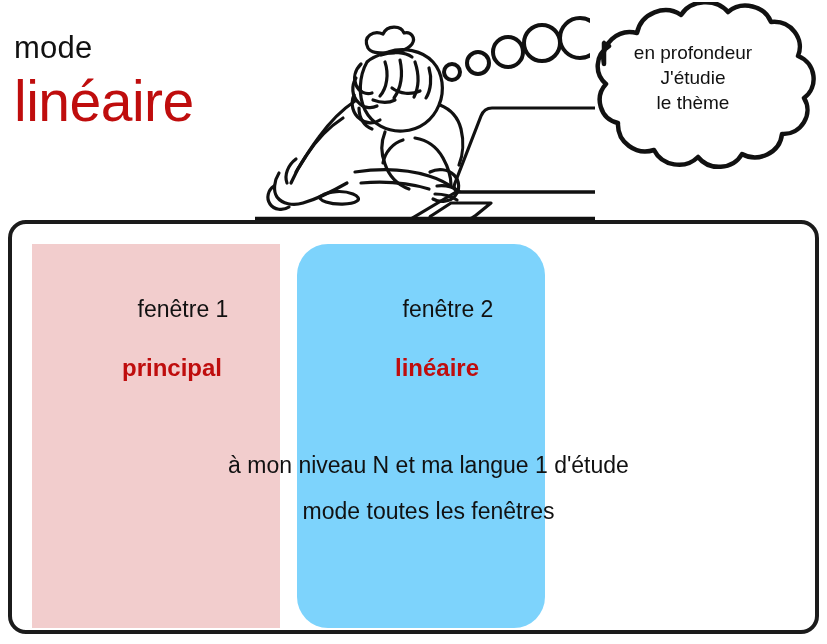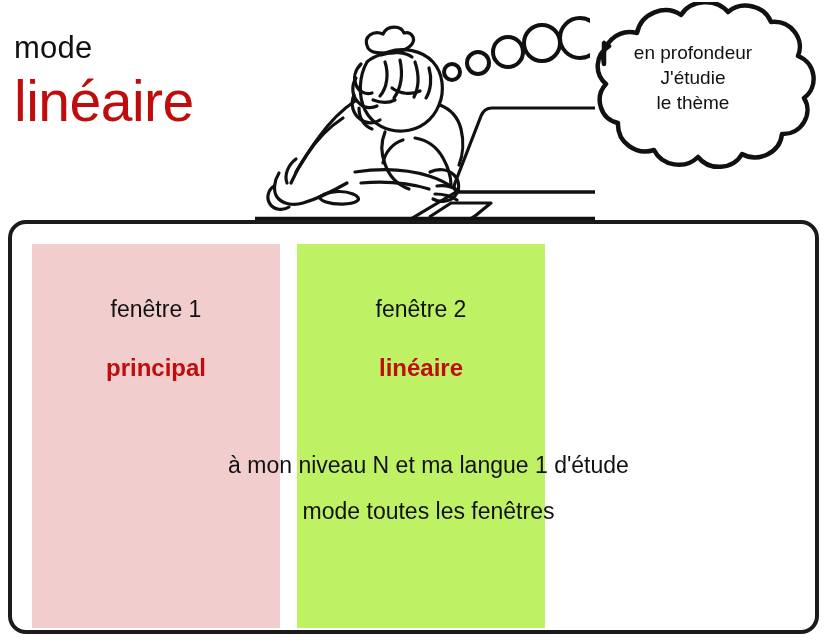--- a/index.html
+++ b/index.html
@@ -101,25 +101,26 @@
   #panel-3 { left: 549px; width: 246px; background: #cdead8; }
 
   .panel-title {
     position: absolute;
     top: 52px;
     left: 0;
     width: 100%;
     text-align: center;
     font-size: 23px;
     color: #111111;
+    padding-left: 27px;
   }
   .panel-value {
     position: absolute;
     top: 110px;
-    left: 0;
+    left: 16px;
     width: 100%;
     text-align: center;
     font-size: 24px;
     font-weight: bold;
     color: #bf0d0d;
   }
 
   
   #caption {
     position: absolute;
@@ -235,21 +236,21 @@
     <span class="bline">le thème</span>
   </div>
 
   <div id="window-box">
 
     <div class="panel" id="panel-1" style="background: rgb(242, 205, 205);">
       <div class="panel-title">fenêtre 1</div>
       <div class="panel-value">principal</div>
     </div>
 
-    <div class="panel" id="panel-2" style="background: #bef264;">
+    <div class="panel" id="panel-2" style="background: #7dd3fc; border-radius: 31px;">
       <div class="panel-title">fenêtre 2</div>
       <div class="panel-value">linéaire</div>
     </div>
 
 
     <div id="caption">
       <span class="cline">à mon niveau N et ma langue 1 d'étude</span>
       <span class="cline">mode toutes les fenêtres</span>
     </div>
 

